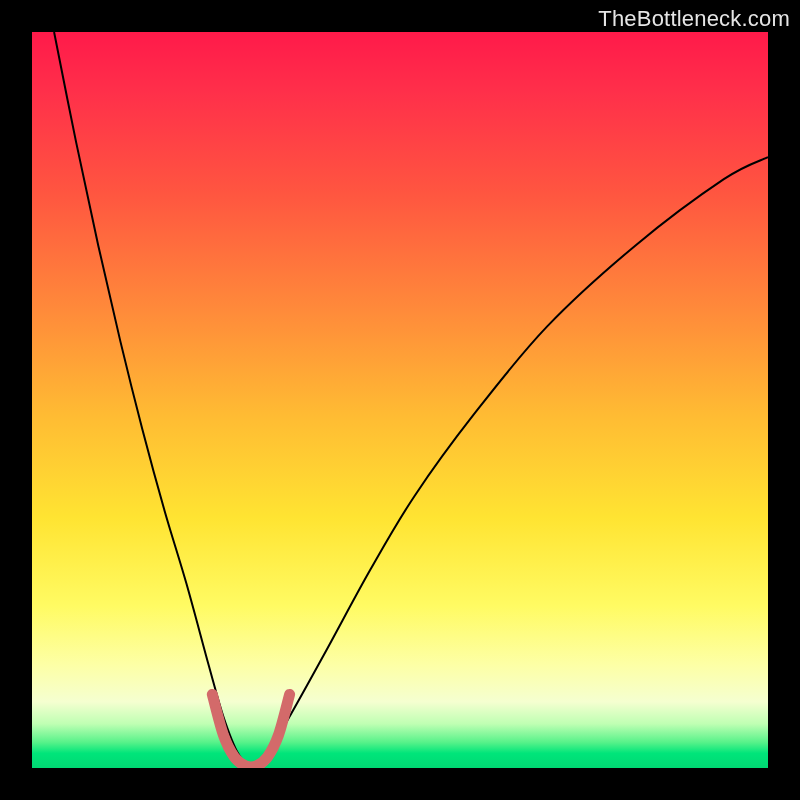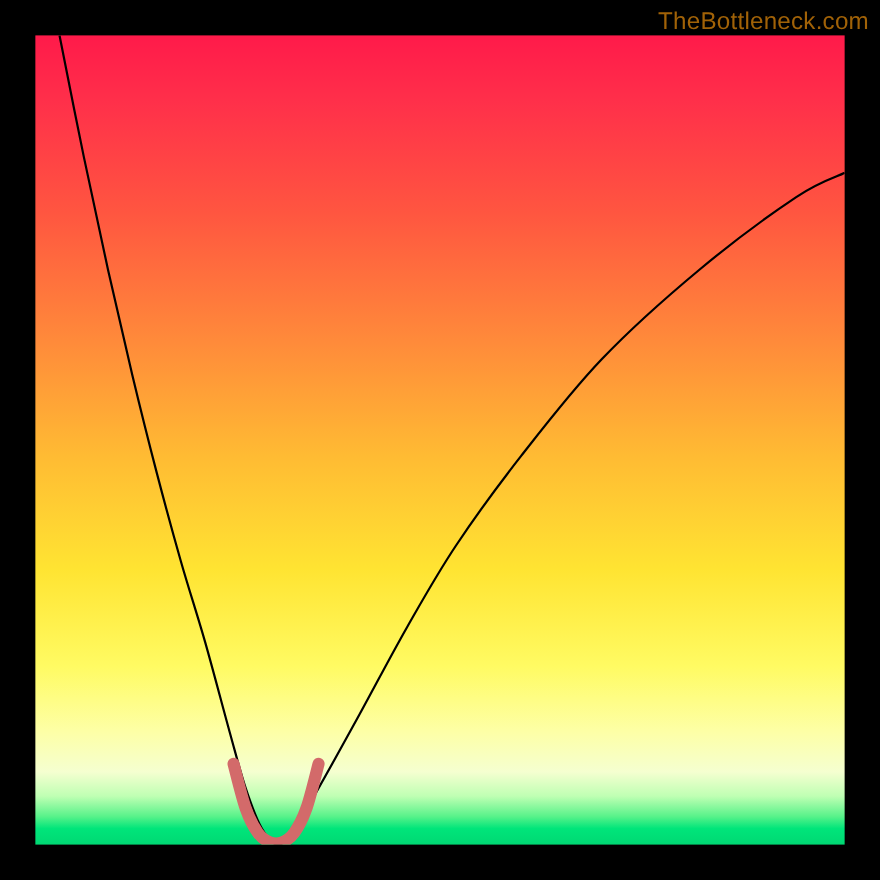--- a/index.html
+++ b/index.html
@@ -51,21 +51,21 @@
   svg.curves {
     position: absolute;
     inset: 0;
     width: 100%;
     height: 100%;
   }
   .watermark {
     position: absolute;
     top: 6px;
     right: 10px;
-    color: #a16207;
+    color: #e5e5e5;
     font-size: 22px;
     font-weight: 400;
     letter-spacing: 0.2px;
     user-select: none;
   }
 </style>
 </head>
 <body>
 
 <div class="frame">

